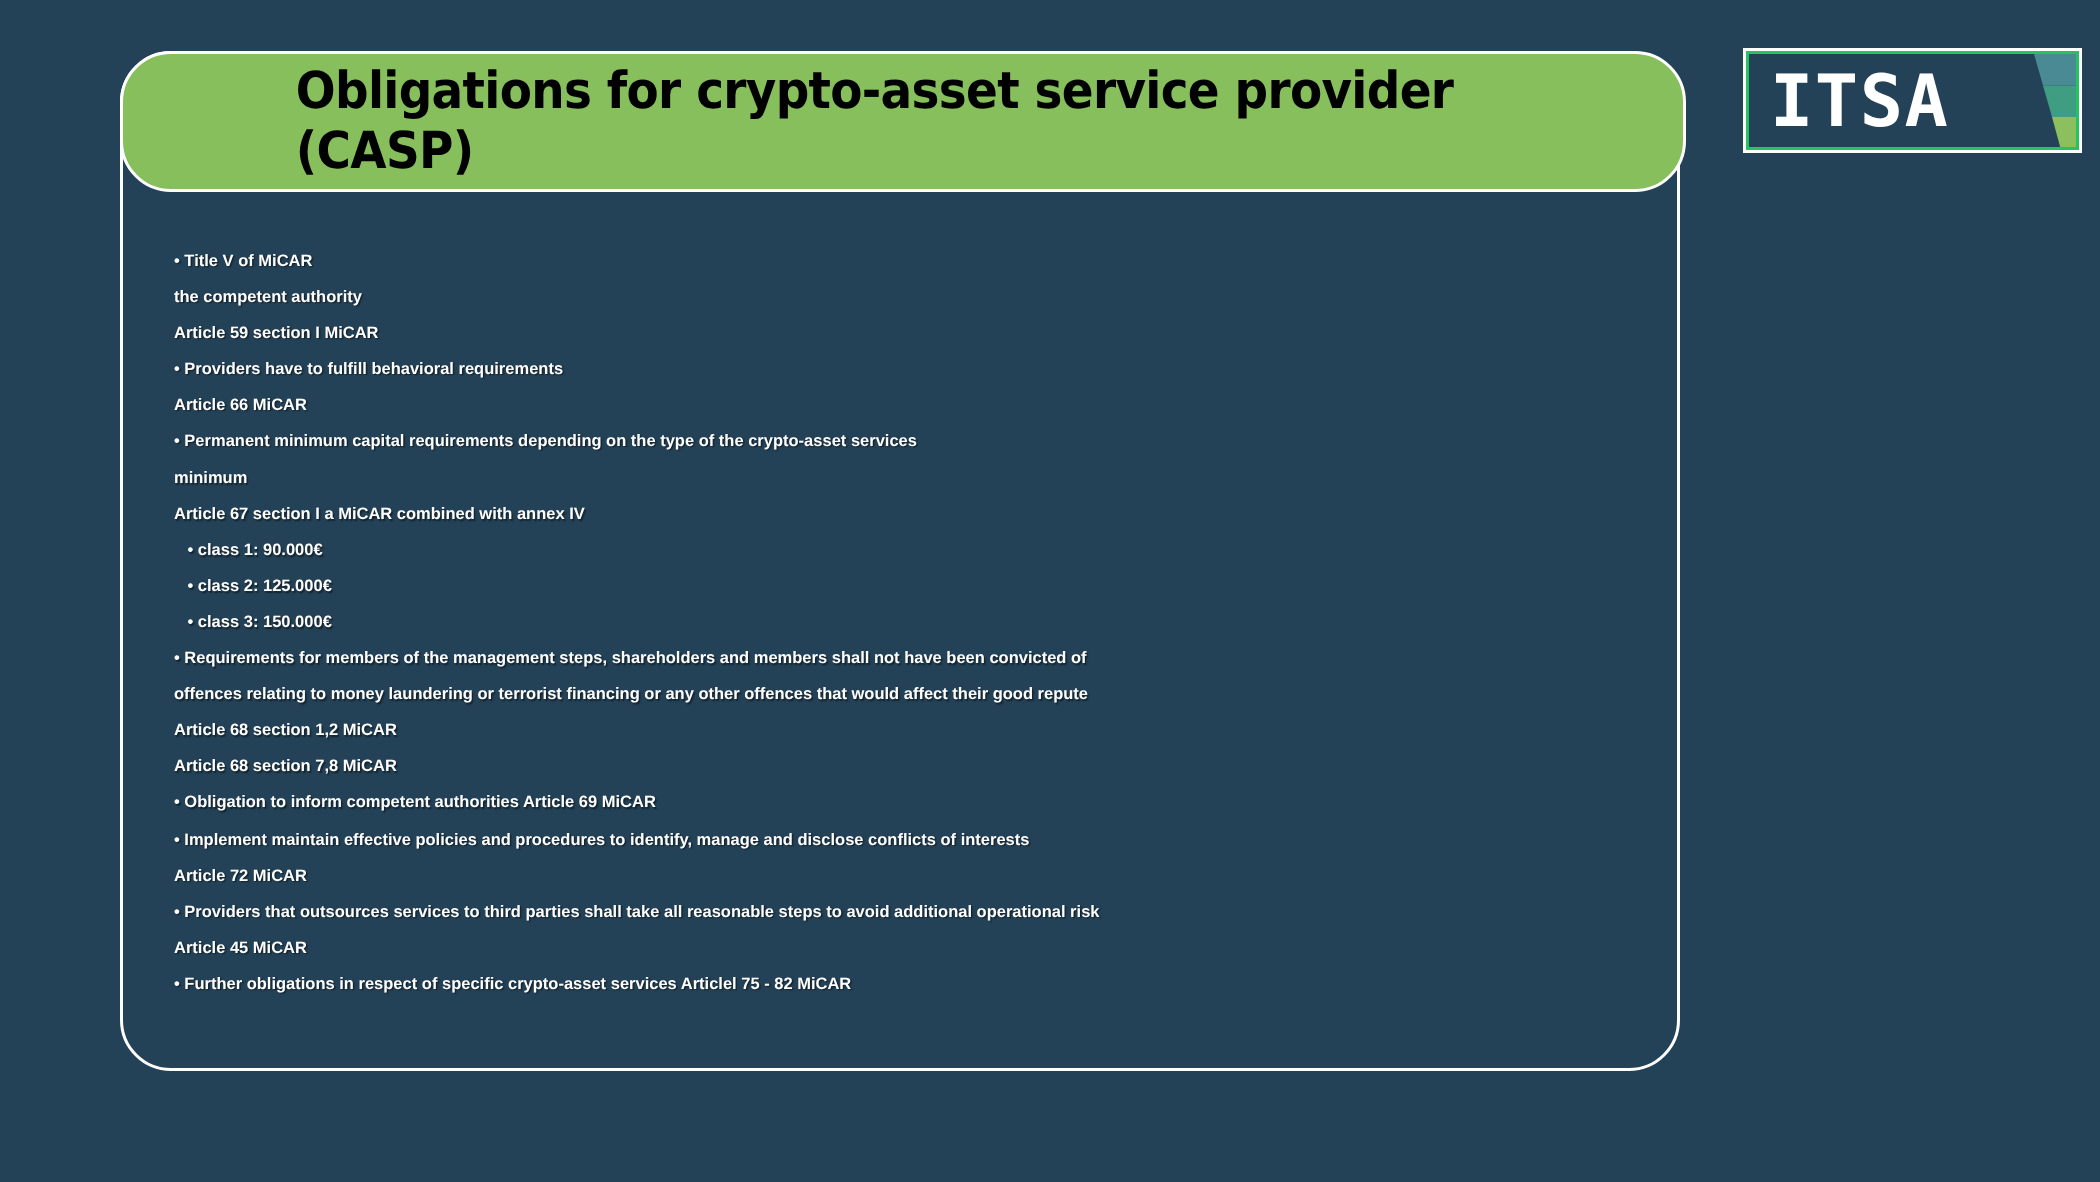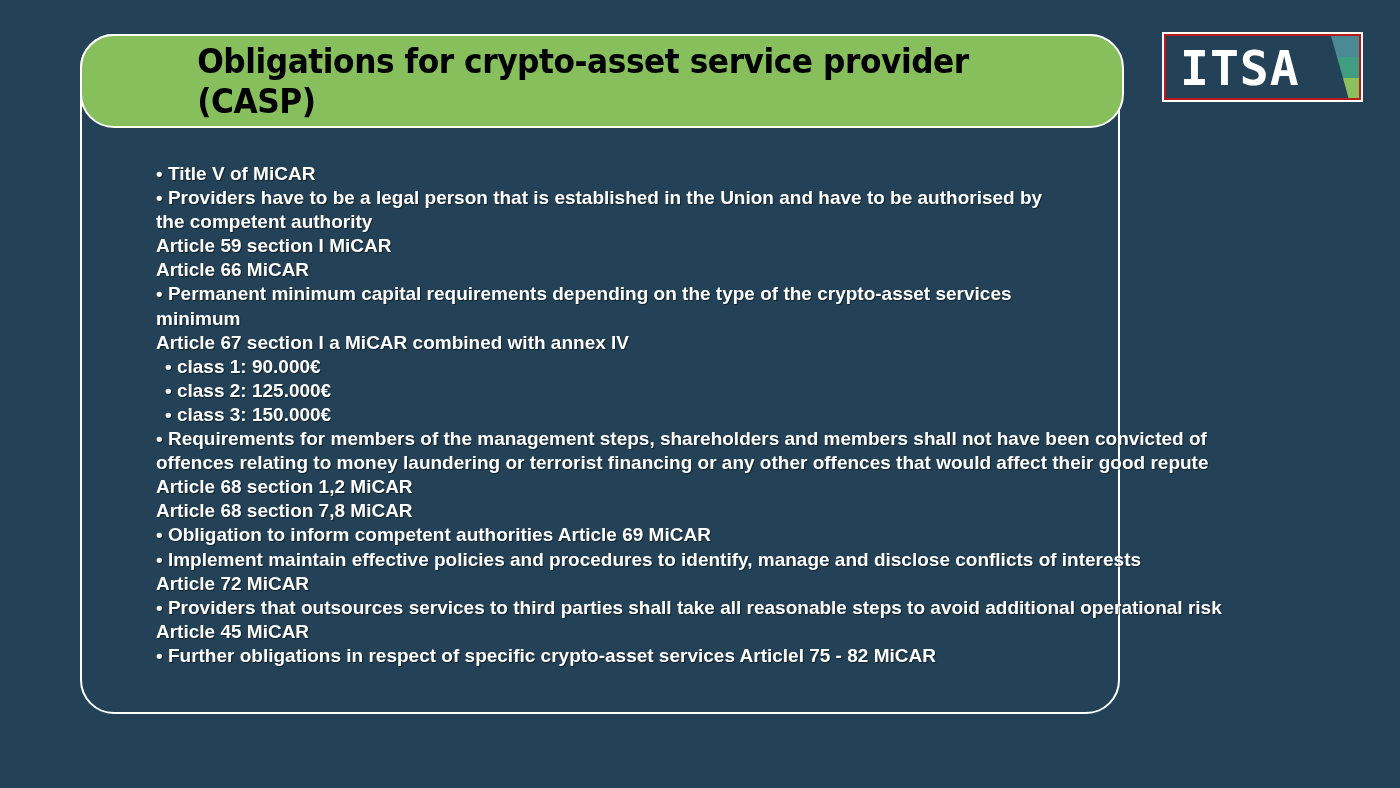--- a/index.html
+++ b/index.html
@@ -21,52 +21,51 @@
     display:flex; align-items:center; justify-content:center;
   }
   .header h1 {
     margin:0; padding-left:80px;
     font-family:"DejaVu Sans", sans-serif; font-weight:bold;
     font-size:34px; color:#000; letter-spacing:-0.5px;
     transform:scaleX(0.92);
   }
   .content {
     position:absolute; left:34px; top:126px; width:1000px;
-    color:#fff; font-weight:bold; font-size:19px; line-height:24.1px;
+    color:#fff; font-weight:bold; font-size:11px; line-height:24.1px;
     text-shadow:1px 1px 1px rgba(0,0,0,0.5);
-    margin-left:40px;
   }
   .line { white-space:nowrap; }
   .indent { padding-left:9px; }
   .logo {
-    position:absolute; left:1162px; top:32px; width:201px; height:70px;
-    border:2px solid #fff; box-sizing:border-box; background:#b91c1c;
+    position:absolute; left:1162px; top:32px; width:226px; height:70px;
+    border:2px solid #fff; box-sizing:border-box; background:#22c55e;
   }
   .logo-inner {
     position:absolute; left:2px; top:2px; right:2px; bottom:2px;
     background:#244257; overflow:hidden;
   }
   .logo-text {
     position:absolute; left:14px; top:4px;
     font-family:"DejaVu Sans Mono", monospace; font-weight:bold;
     font-size:48px; color:#fff; letter-spacing:1px; line-height:56px;
   }
 </style>
 </head>
 <body>
 
 <div class="card">
   <div class="header">
     <h1>Obligations for crypto-asset service provider (CASP)</h1>
   </div>
   <div class="content">
     <div class="line">• Title V of MiCAR</div>
-    <div class="line">• Providers have to be a legal person that is established in the Union and have to be authorised by</div>
     <div class="line">the competent authority</div>
     <div class="line">Article 59 section I MiCAR</div>
+    <div class="line">• Providers have to fulfill behavioral requirements</div>
     <div class="line">Article 66 MiCAR</div>
     <div class="line">• Permanent minimum capital requirements depending on the type of the crypto-asset services</div>
     <div class="line">minimum</div>
     <div class="line">Article 67 section I a MiCAR combined with annex IV</div>
     <div class="line indent">• class 1: 90.000€</div>
     <div class="line indent">• class 2: 125.000€</div>
     <div class="line indent">• class 3: 150.000€</div>
     <div class="line">• Requirements for members of the management steps, shareholders and members shall not have been convicted of</div>
     <div class="line">offences relating to money laundering or terrorist financing or any other offences that would affect their good repute</div>
     <div class="line">Article 68 section 1,2 MiCAR</div>

